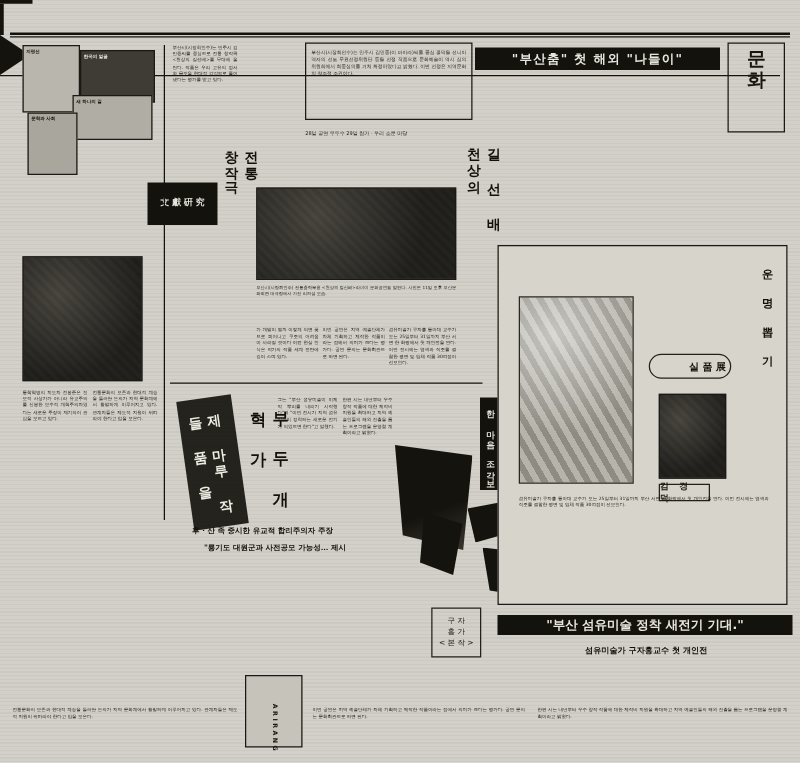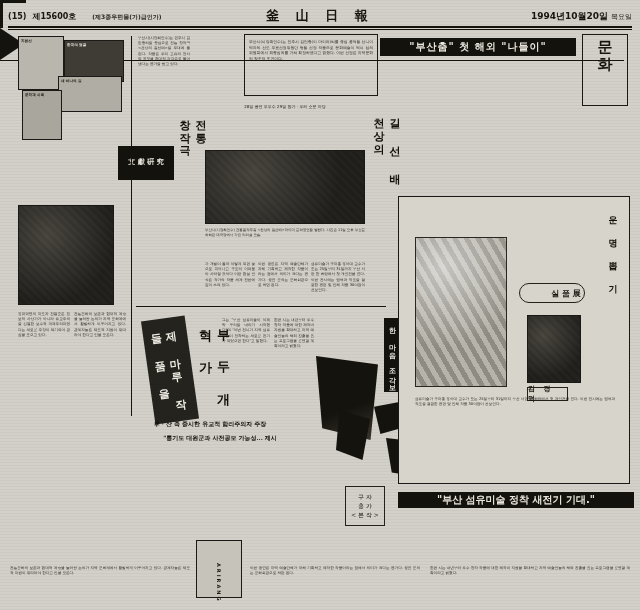--- a/index.html
+++ b/index.html
@@ -213,31 +213,20 @@
   #bottom-text-mid{left:250px;top:566px;width:170px;}
   #bottom-text-right{left:430px;top:566px;width:200px;}
   .vsep{position:absolute;width:1px;background:#15130e;}
   .hsep{position:absolute;height:1px;background:#15130e;}
 </style>
 </head>
 <body>
 
 <div class="page">
 
-  <div class="masthead">
-    <div class="mh-left">
-      <span>(15)</span>
-      <span class="mh-issue">제15600호</span>
-      <span class="mh-sub">(제3종우편물(가)급인가)</span>
-    </div>
-    <div class="mh-title">釜 山 日 報</div>
-    <div class="mh-date">
-      <span>1994년10월20일</span><span class="wd">목요일</span>
-    </div>
-  </div>
   <div class="rule-top"></div>
   <div class="rule-top2"></div>
 
   <div class="box" id="book-collage">
     <div class="bk" style="left:0;top:0;width:44px;height:52px;">
       <div class="bk-t">지평선</div>
     </div>
     <div class="bk dark" style="left:46px;top:4px;width:58px;height:40px;">
       <div class="bk-t">한국의 얼굴</div>
     </div>
@@ -319,20 +308,21 @@
     <div class="txtcol" id="rp-caption" style="height:76px;">섬유미술가 구자홍 동아대 교수가 오는 25일부터 31일까지 부산 서면 한 화랑에서 첫 개인전을 연다. 이번 전시에는 염색과 직조를 결합한 평면 및 입체 작품 30여점이 선보인다.</div>
   </div>
 
   <div class="box" id="byline-box">
     <span style="white-space:pre-line;">구 자
 홍 가
 &lt; 본 작 &gt;</span>
   </div>
 
   <div class="box rev" id="bottom-headline">"부산 섬유미술 정착 새전기 기대."</div>
+  <div class="htitle" id="bottom-sub">섬유미술가 구자홍교수 첫 개인전</div>
 
   <div id="bottom-rule"></div>
   <div class="box" id="bottom-ad">
     <span style="writing-mode:vertical-rl;">ARIRANG</span>
   </div>
   <div class="txtcol" id="bottom-text-left" style="height:40px;">전통문화의 보존과 현대적 계승을 둘러싼 논의가 지역 문화계에서 활발하게 이루어지고 있다. 관계자들은 제도적 지원이 뒤따라야 한다고 입을 모은다.</div>
   <div class="txtcol" id="bottom-text-mid" style="height:40px;">이번 공연은 지역 예술단체가 자체 기획하고 제작한 작품이라는 점에서 의미가 크다는 평가다. 공연 문의는 문화회관으로 하면 된다.</div>
   <div class="txtcol" id="bottom-text-right" style="height:40px;">한편 시는 내년부터 우수 창작 작품에 대한 제작비 지원을 확대하고 지역 예술인들의 해외 진출을 돕는 프로그램을 운영할 계획이라고 밝혔다.</div>
 
 </div>

